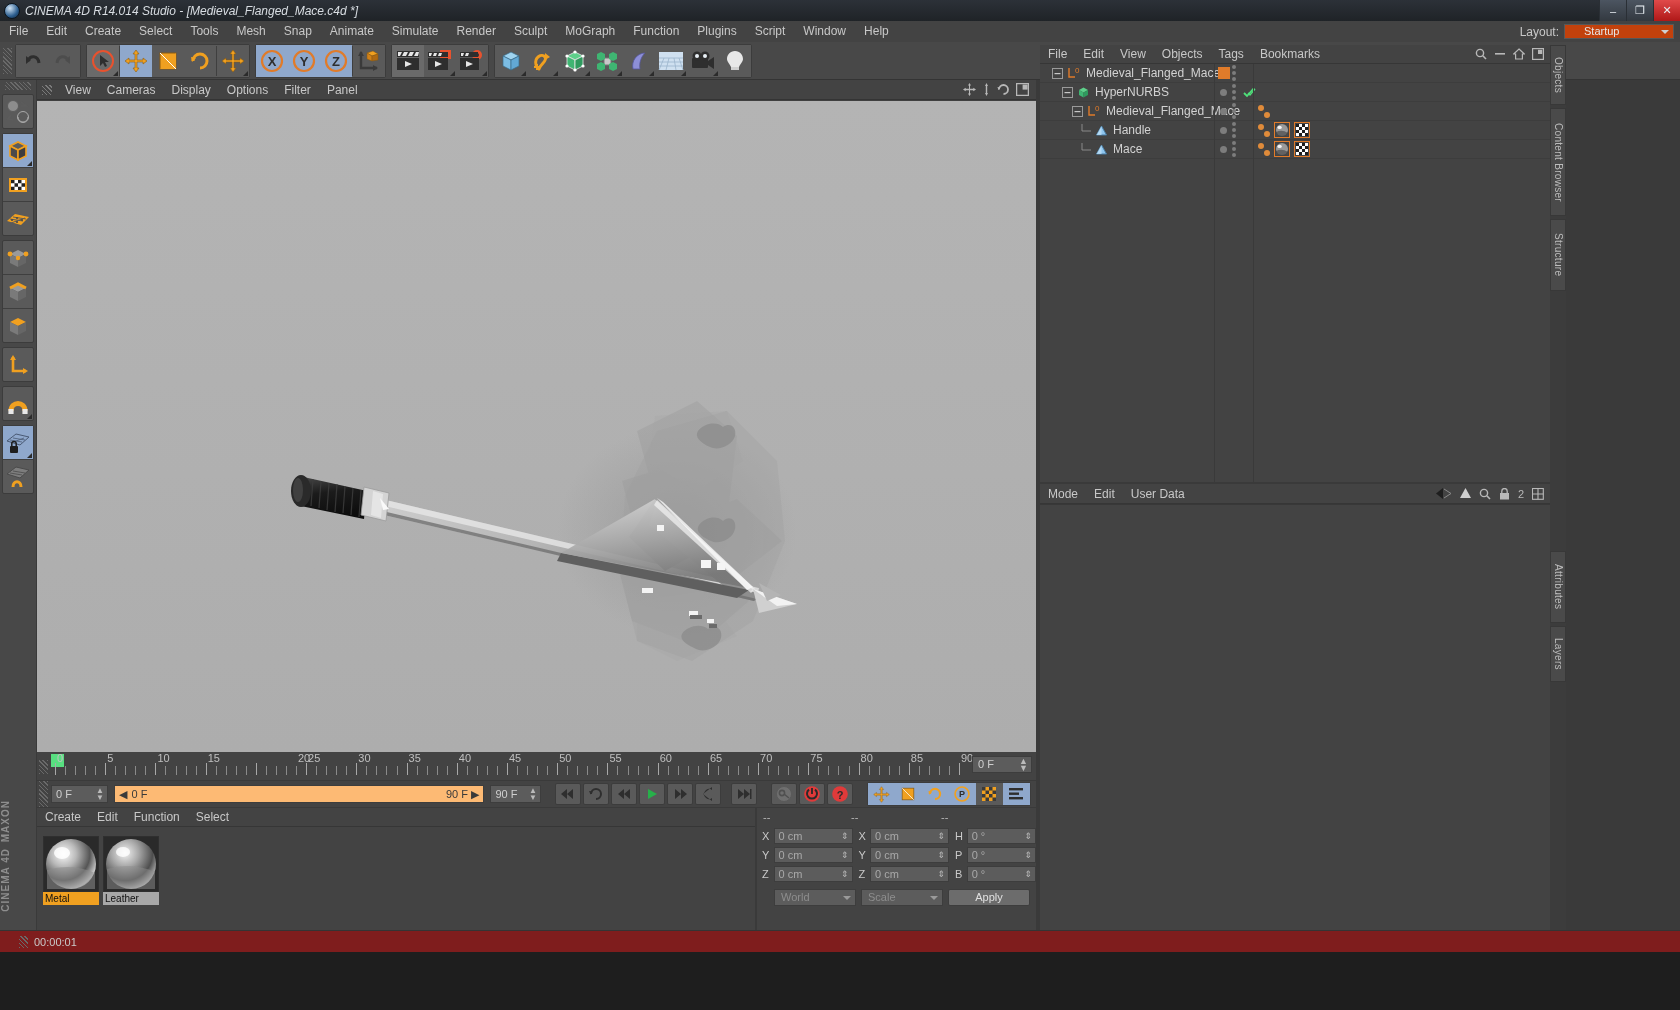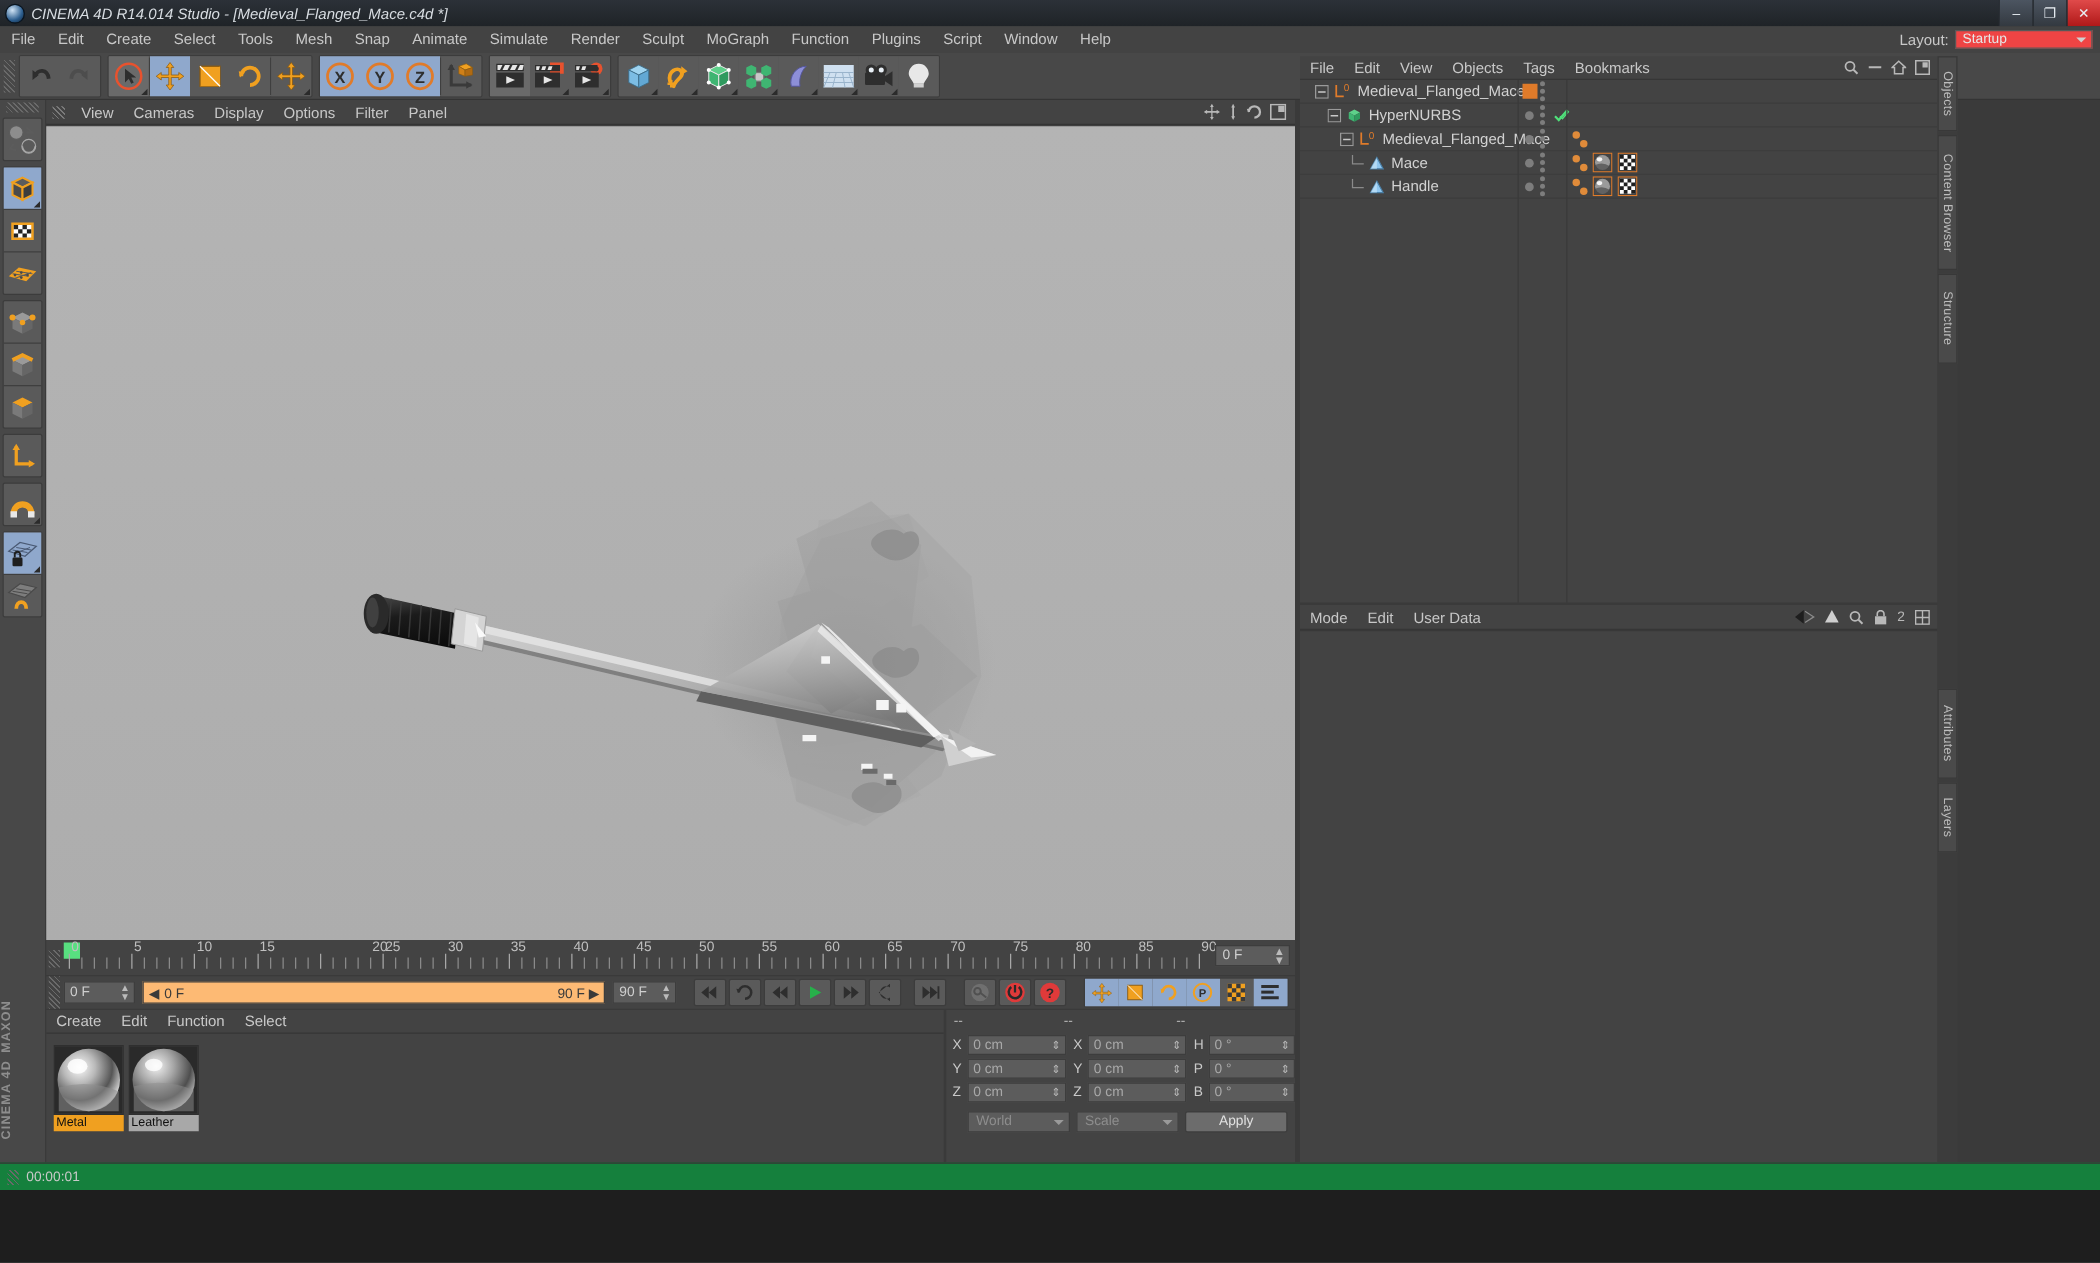--- a/index.html
+++ b/index.html
@@ -22,22 +22,22 @@
     justify-content:center;color:#e8eef3;font-size:11px;
     background:linear-gradient(to bottom,#4c5561,#333940); border-left:1px solid #2a2f35;}
   #titlebar .tb-btns div.close{ background:linear-gradient(to bottom,#e04a4a,#b01818);}
 
   
   #menubar{ position:absolute; left:0; top:21px; width:1680px; height:21px;
     background:#434343; display:flex; align-items:center; }
   #menubar .mi{ color:#c8c8c8; font-size:12px; padding:0 9px; line-height:21px; }
   #menubar .layoutbox{ margin-left:auto; display:flex;align-items:center;padding-right:6px;}
   #menubar .layoutlabel{ color:#c8c8c8;font-size:12px;margin-right:5px;}
-  #menubar .layoutsel{ width:110px;height:15px;background:#ef4444;border:1px solid #585858;
-     color:#e6e6e6;font-size:11px;padding-left:5px;line-height:13px;position:relative;}
+  #menubar .layoutsel{ width:110px;height:15px;background:#c2410c;border:1px solid #585858;
+     color:#e6e6e6;font-size:11px;padding-left:19px;line-height:13px;position:relative;}
   #menubar .layoutsel .arr{ position:absolute;right:4px;top:5px;border-left:4px solid transparent;
      border-right:4px solid transparent;border-top:4px solid #d0d0d0;}
 
   
   #toolbar{ position:absolute; left:0; top:42px; width:1680px; height:38px;
     background:#484848; border-bottom:1px solid #343434; display:flex; align-items:center;}
   .grip{ width:9px;height:26px;flex:none;margin:0 3px;
     background-image:repeating-linear-gradient(45deg,#6a6a6a 0 1px,transparent 1px 3px);}
   .tgroup{ display:flex;align-items:center;height:34px;background:#5a5a5a;
     border:1px solid #3c3c3c;border-radius:2px;margin-right:5px;}
@@ -145,22 +145,22 @@
   #attrmgr .hdr .mi{ color:#c8c8c8;font-size:12px;padding:0 8px;}
   #attrmgr .hdr .right{ margin-left:auto;display:flex;gap:8px;padding-right:6px;align-items:center;}
 
   
   #rtabs{ position:absolute;left:1550px;top:45px;width:16px;height:885px;background:#3c3c3c;}
   .rtab{ width:16px;background:#4a4a4a;border:1px solid #383838;margin-bottom:3px;
      display:flex;align-items:center;justify-content:center;}
   .rtab span{ writing-mode:vertical-rl;color:#bdbdbd;font-size:10px;letter-spacing:0.3px;}
 
   
-  #statusbar{ position:absolute;left:0;top:930px;width:1680px;height:22px;background:#15803d;
-     display:flex;align-items:center;border-top:1px solid #343434;}
+  #statusbar{ position:absolute;left:0;top:930px;width:1680px;height:22px;background:#7f1d1d;
+     display:flex;align-items:center;border-top:1px solid #343434;padding-left:13px;}
   #statusbar .grip4{ width:9px;height:12px;margin:0 6px;
      background-image:repeating-linear-gradient(45deg,#6a6a6a 0 1px,transparent 1px 3px);}
   #statusbar .txt{ color:#c9c9c9;font-size:11px;}
 
   
   #desktopfill{position:absolute;left:0;top:952px;width:1680px;height:58px;background:#1e1e1e;}
   #topdesk{position:absolute;left:0;top:0;width:1680px;height:21px;
      background:linear-gradient(90deg,#35502d,#4a6b3c 30%,#2c4426 60%,#3d5a33);z-index:-1;}
 </style>
 </head>
@@ -1104,21 +1104,21 @@
   <div class="objrow">
     <div style="width:40px"></div>
     <svg width="13" height="13" viewBox="0 0 13 13">
       <path d="M2 0 L2 7 L11 7" stroke="#8a8a8a" stroke-width="1" fill="none"></path>
     </svg>
     <span style="width:2px"></span>
     <svg width="13" height="13" viewBox="0 0 13 13">
       <path d="M6.5 2 L11.5 11 L1.5 11 Z" fill="#8fc6ef" stroke="#4a7fa6"></path>
       <path d="M6.5 2 L6.5 11 L1.5 11 Z" fill="#bfe0f7" opacity="0.75"></path>
     </svg>
-    <span class="objname" style="margin-left:5px">Mace</span>
+    <span class="objname" style="margin-left:5px">Handle</span>
     <div class="objcol" style="left:176px;justify-content:flex-start;padding-left:4px">
       <span class="dot"></span>
     </div>
     <div class="objcol" style="left:192px;justify-content:flex-start">
       <span class="dots2">
           <i></i>
           <i></i>
           <i></i>
         </span>
     </div>
@@ -1140,21 +1140,21 @@
   <div class="objrow">
     <div style="width:40px"></div>
     <svg width="13" height="13" viewBox="0 0 13 13">
       <path d="M2 0 L2 7 L11 7" stroke="#8a8a8a" stroke-width="1" fill="none"></path>
     </svg>
     <span style="width:2px"></span>
     <svg width="13" height="13" viewBox="0 0 13 13">
       <path d="M6.5 2 L11.5 11 L1.5 11 Z" fill="#8fc6ef" stroke="#4a7fa6"></path>
       <path d="M6.5 2 L6.5 11 L1.5 11 Z" fill="#bfe0f7" opacity="0.75"></path>
     </svg>
-    <span class="objname" style="margin-left:5px">Handle</span>
+    <span class="objname" style="margin-left:5px">Mace</span>
     <div class="objcol" style="left:176px;justify-content:flex-start;padding-left:4px">
       <span class="dot"></span>
     </div>
     <div class="objcol" style="left:192px;justify-content:flex-start">
       <span class="dots2">
           <i></i>
           <i></i>
           <i></i>
         </span>
     </div>

